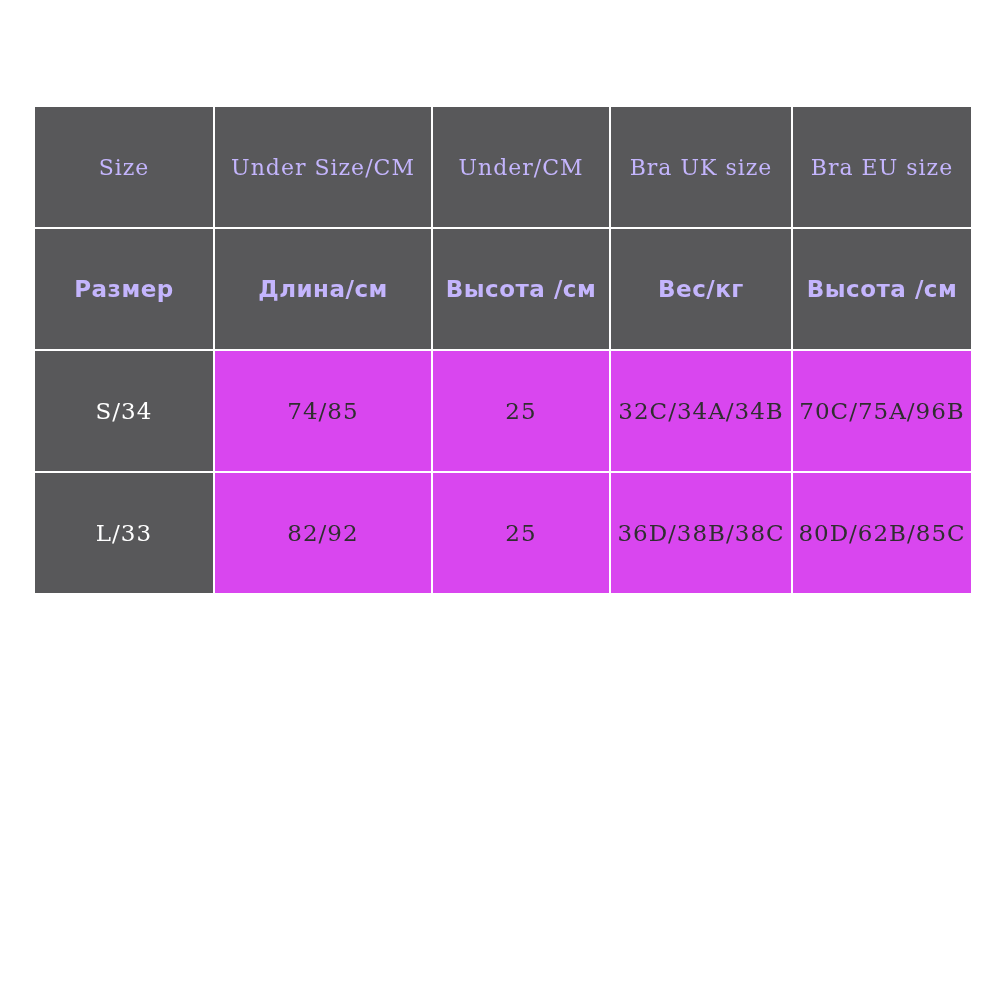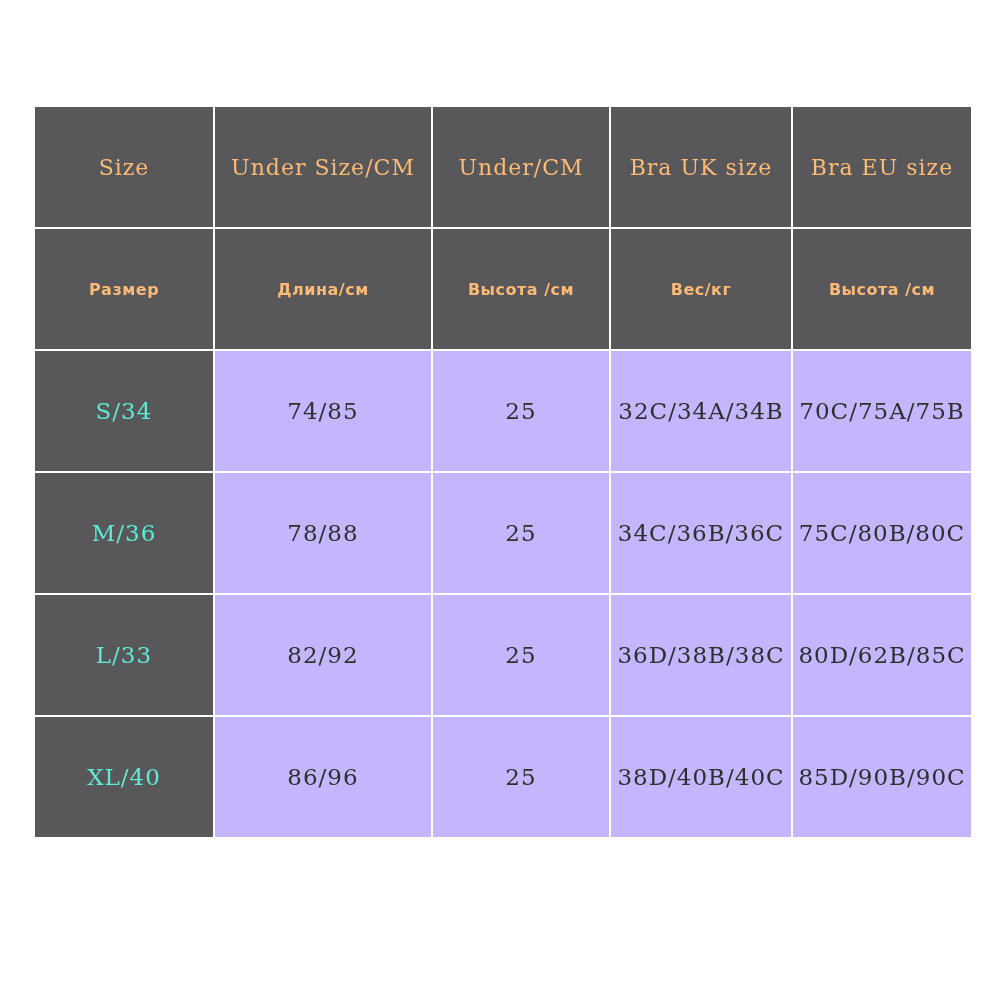--- a/index.html
+++ b/index.html
@@ -37,36 +37,36 @@
   
   col.c0 { width: 178px; }
   col.c1 { width: 216px; }
   col.c2 { width: 176px; }
   col.c3 { width: 180px; }
   col.c4 { width: 178px; }
 
   
   tr.head-en td, tr.head-ru td {
     background: #58585a;
-    color: #fdba74;
+    color: #c4b5fd;
     height: 118px;
   }
   tr.head-en td { font-size: 22px; }
-  tr.head-ru td { font-size: 16px; font-weight: bold; font-family: "DejaVu Sans", sans-serif; letter-spacing: 0.5px; }
+  tr.head-ru td { font-size: 23px; font-weight: bold; font-family: "DejaVu Sans", sans-serif; letter-spacing: 0.5px; }
 
   
   tr.data td {
-    background: #c4b5fd;
+    background: #d946ef;
     height: 118px;
     font-size: 23px;
     color: #2f2f2f;
   }
   tr.data td.label {
     background: #58585a;
-    color: #5eead4;
+    color: #ffffff;
   }
 </style>
 </head>
 <body>
 
 <div class="sheet">
   <table class="size-chart">
     <colgroup>
       <col class="c0">
         <col class="c1">
@@ -87,38 +87,24 @@
         <td>Длина/см</td>
         <td>Высота /см</td>
         <td>Вес/кг</td>
         <td>Высота /см</td>
       </tr>
       <tr class="data">
         <td class="label">S/34</td>
         <td>74/85</td>
         <td>25</td>
         <td>32C/34A/34B</td>
-        <td>70C/75A/75B</td>
-      </tr>
-      <tr class="data">
-        <td class="label">M/36</td>
-        <td>78/88</td>
-        <td>25</td>
-        <td>34C/36B/36C</td>
-        <td>75C/80B/80C</td>
+        <td>70C/75A/96B</td>
       </tr>
       <tr class="data">
         <td class="label">L/33</td>
         <td>82/92</td>
         <td>25</td>
         <td>36D/38B/38C</td>
         <td>80D/62B/85C</td>
       </tr>
-      <tr class="data">
-        <td class="label">XL/40</td>
-        <td>86/96</td>
-        <td>25</td>
-        <td>38D/40B/40C</td>
-        <td>85D/90B/90C</td>
-      </tr>
     </tbody>
   </table>
 </div>
 
 </body></html>

